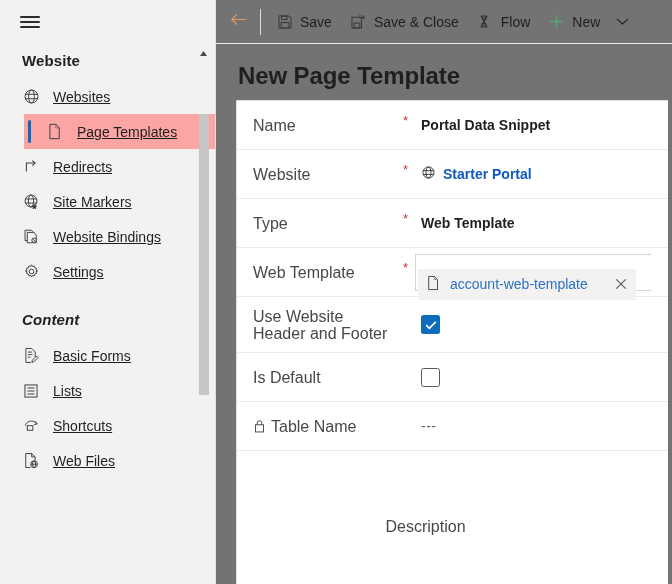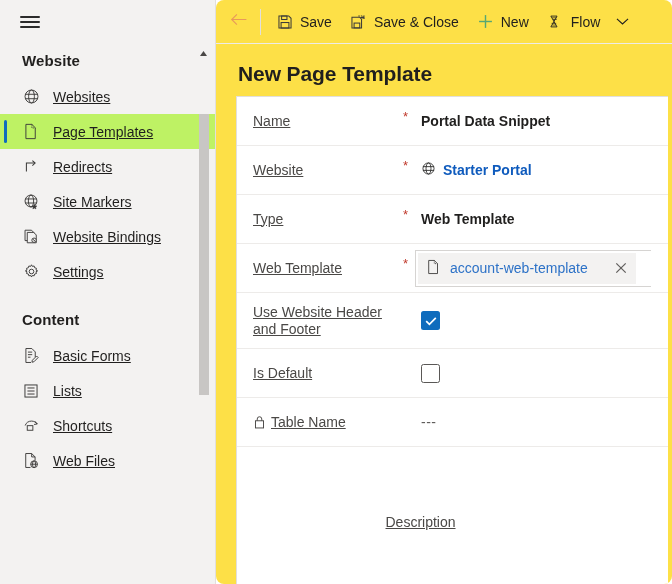--- a/index.html
+++ b/index.html
@@ -31,38 +31,39 @@
   .hamburger .bars { width: 20px; }
   .hamburger .bars span {
     display: block; height: 1.6px; background: #2b2b2b; margin: 3.6px 0; border-radius: 1px;
   }
   .nav-scroll { position: relative; height: 540px; }
   .nav-group-title {
     font-size: 15px; font-weight: bold; color: #201f1e;
     padding: 8px 0 10px 22px;
     letter-spacing: .1px;
   }
-  .nav-group-title.second { padding-top: 22px; }
+  .nav-group-title.second { padding-top: 22px; font-style: italic; }
   .nav-item {
     display: flex; align-items: center;
     height: 35px;
     padding-left: 22px;
     position: relative;
     cursor: pointer;
     font-size: 14px; color: #201f1e; text-decoration: underline;
   }
   .nav-item .ico {
     width: 18px; height: 18px; margin-right: 13px;
     flex: 0 0 18px;
     display: flex; align-items: center; justify-content: center;
     color: #3b3a39;
   }
   .nav-item .lbl { white-space: nowrap; }
   .nav-item.selected {
-    background: #bef264;
+    background: #fca5a5;
+    margin-left: 24px;
   }
   .nav-item.selected::before {
     content: ""; position: absolute; left: 4px; top: 6px;
     width: 3px; height: 23px; background: #0f6cbd; border-radius: 2px;
   }
   .nav-item.selected .lbl { font-weight: normal; }
 
   
   .sb-track {
     position: absolute; right: 6px; top: 40px;
@@ -76,24 +77,23 @@
   .sb-thumb {
     position: absolute; right: 6px; top: 114px;
     width: 10px; height: 281px;
     background: #c8c6c4; border-radius: 0;
     cursor: pointer;
   }
 
   
   .main {
     flex: 1 1 auto; height: 584px;
-    background: #fde047;
+    background: #737373;
     position: relative;
     overflow: hidden;
-    border-radius: 8px;
   }
   .cmdbar {
     height: 44px; display: flex; align-items: center;
     border-bottom: 1px solid #edebe9;
     padding-left: 4px;
   }
   .back-btn {
     width: 38px; height: 42px;
     display: flex; align-items: center; justify-content: center;
     cursor: pointer; color: #e8995a;
@@ -107,21 +107,21 @@
     cursor: pointer; font-size: 14px; color: #201f1e;
     white-space: nowrap;
   }
   .cmd-btn .ico { display: flex; align-items: center; justify-content: center; width: 17px; height: 17px; }
   .cmd-caret {
     width: 26px; height: 36px; display: flex; align-items: center; justify-content: center;
     cursor: pointer;
   }
 
   .page-title {
-    font-size: 21px; font-weight: bold; color: #201f1e;
+    font-size: 24px; font-weight: bold; color: #201f1e;
     padding: 18px 0 0 22px;
     letter-spacing: -.1px;
   }
 
   .tabs { display: flex; align-items: flex-end; padding: 14px 0 0 22px; height: 42px; }
   .tab {
     font-size: 14.5px; color: #201f1e;
     padding: 0 0 9px 0; margin-right: 22px;
     cursor: pointer; position: relative;
   }
@@ -142,25 +142,24 @@
     display: flex; align-items: center;
     min-height: 49px;
     border-bottom: 1px solid #edebe9;
     padding: 0 0 0 16px;
   }
   .field-row:last-child { border-bottom: none; }
   .field-row.tall { min-height: 56px; }
   .field-row.desc { min-height: 64px; flex-direction: column; }
   .f-label {
     width: 150px; flex: 0 0 150px;
-    font-size: 14px; color: #4a4846;
+    font-size: 16px; color: #4a4846;
     line-height: 17px;
     display: flex; align-items: center;
     padding-right: 4px;
-    text-decoration: underline;
   }
   .f-label .lock { margin-right: 5px; display: inline-flex; }
   .f-req {
     width: 18px; flex: 0 0 18px;
     color: #c0392b; font-size: 13px; line-height: 10px;
     align-self: flex-start; padding-top: 15px;
     text-align: left;
   }
   .f-req.plus { color: #3b3ad8; font-size: 12px; padding-top: 16px; }
   .f-value {
@@ -171,21 +170,21 @@
   }
   .f-value.placeholder { font-weight: normal; color: #605e5c; letter-spacing: .5px; }
   .link-val { color: #0f5bbd; font-weight: bold; }
 
   .lookup-chip {
     display: inline-flex; align-items: center; gap: 9px;
     background: #f3f2f1;
     height: 31px; padding: 0 6px 0 8px;
     min-width: 218px;
     position: relative;
-    top: 0;
+    top: 12px;
   }
   .lookup-chip .chip-text {
     color: #2d72c7; font-size: 14px; font-weight: normal;
   }
   .lookup-chip .chip-x {
     margin-left: auto; cursor: pointer; color: #605e5c;
     display: flex; align-items: center; justify-content: center;
     width: 18px; height: 18px;
   }
   .lookup-wrap {
@@ -389,36 +388,36 @@
             <rect x="4.6" y="10.2" width="6.4" height="5.4"></rect>
             <path d="M9.4 2.2h6.4v3.4" stroke-dasharray="1.6 1.2"></path>
             <path d="M11.6 3.9h4M14.2 2.6l1.5 1.3-1.5 1.3"></path>
           </svg>
         </span>
         <span>Save &amp; Close</span>
       </div>
 
       <div class="cmd-btn">
         <span class="ico">
+          <svg width="19" height="15" viewBox="0 0 22 16">
+            <path d="M5 1h8l-4 7 4 7H5l4-7z" fill="none" stroke="#201f1e" stroke-width="1.15"></path>
+            <path d="M6.6 3.2h6M7.6 5.4h5M5.9 10.4h6M6.9 12.6h5" stroke="#201f1e" stroke-width=".85"></path>
+          </svg>
+        </span>
+        <span>Flow</span>
+      </div>
+
+      <div class="cmd-btn">
+        <span class="ico">
           <svg width="17" height="17" viewBox="0 0 18 18" stroke="#57a773" stroke-width="1.5">
             <line x1="9" y1="2.2" x2="9" y2="15.8"></line>
               <line x1="2.2" y1="9" x2="15.8" y2="9"></line>
           </svg>
         </span>
         <span>New</span>
-      </div>
-
-      <div class="cmd-btn">
-        <span class="ico">
-          <svg width="19" height="15" viewBox="0 0 22 16">
-            <path d="M5 1h8l-4 7 4 7H5l4-7z" fill="none" stroke="#201f1e" stroke-width="1.15"></path>
-            <path d="M6.6 3.2h6M7.6 5.4h5M5.9 10.4h6M6.9 12.6h5" stroke="#201f1e" stroke-width=".85"></path>
-          </svg>
-        </span>
-        <span>Flow</span>
       </div>
 
       <div class="cmd-caret">
         <svg width="13" height="9" viewBox="0 0 14 9" fill="none" stroke="#201f1e" stroke-width="1.2">
           <path d="M1 1.6L7 7.2l6-5.6"></path>
         </svg>
       </div>
     </div>
 
     <div class="page-title">New Page Template</div>

